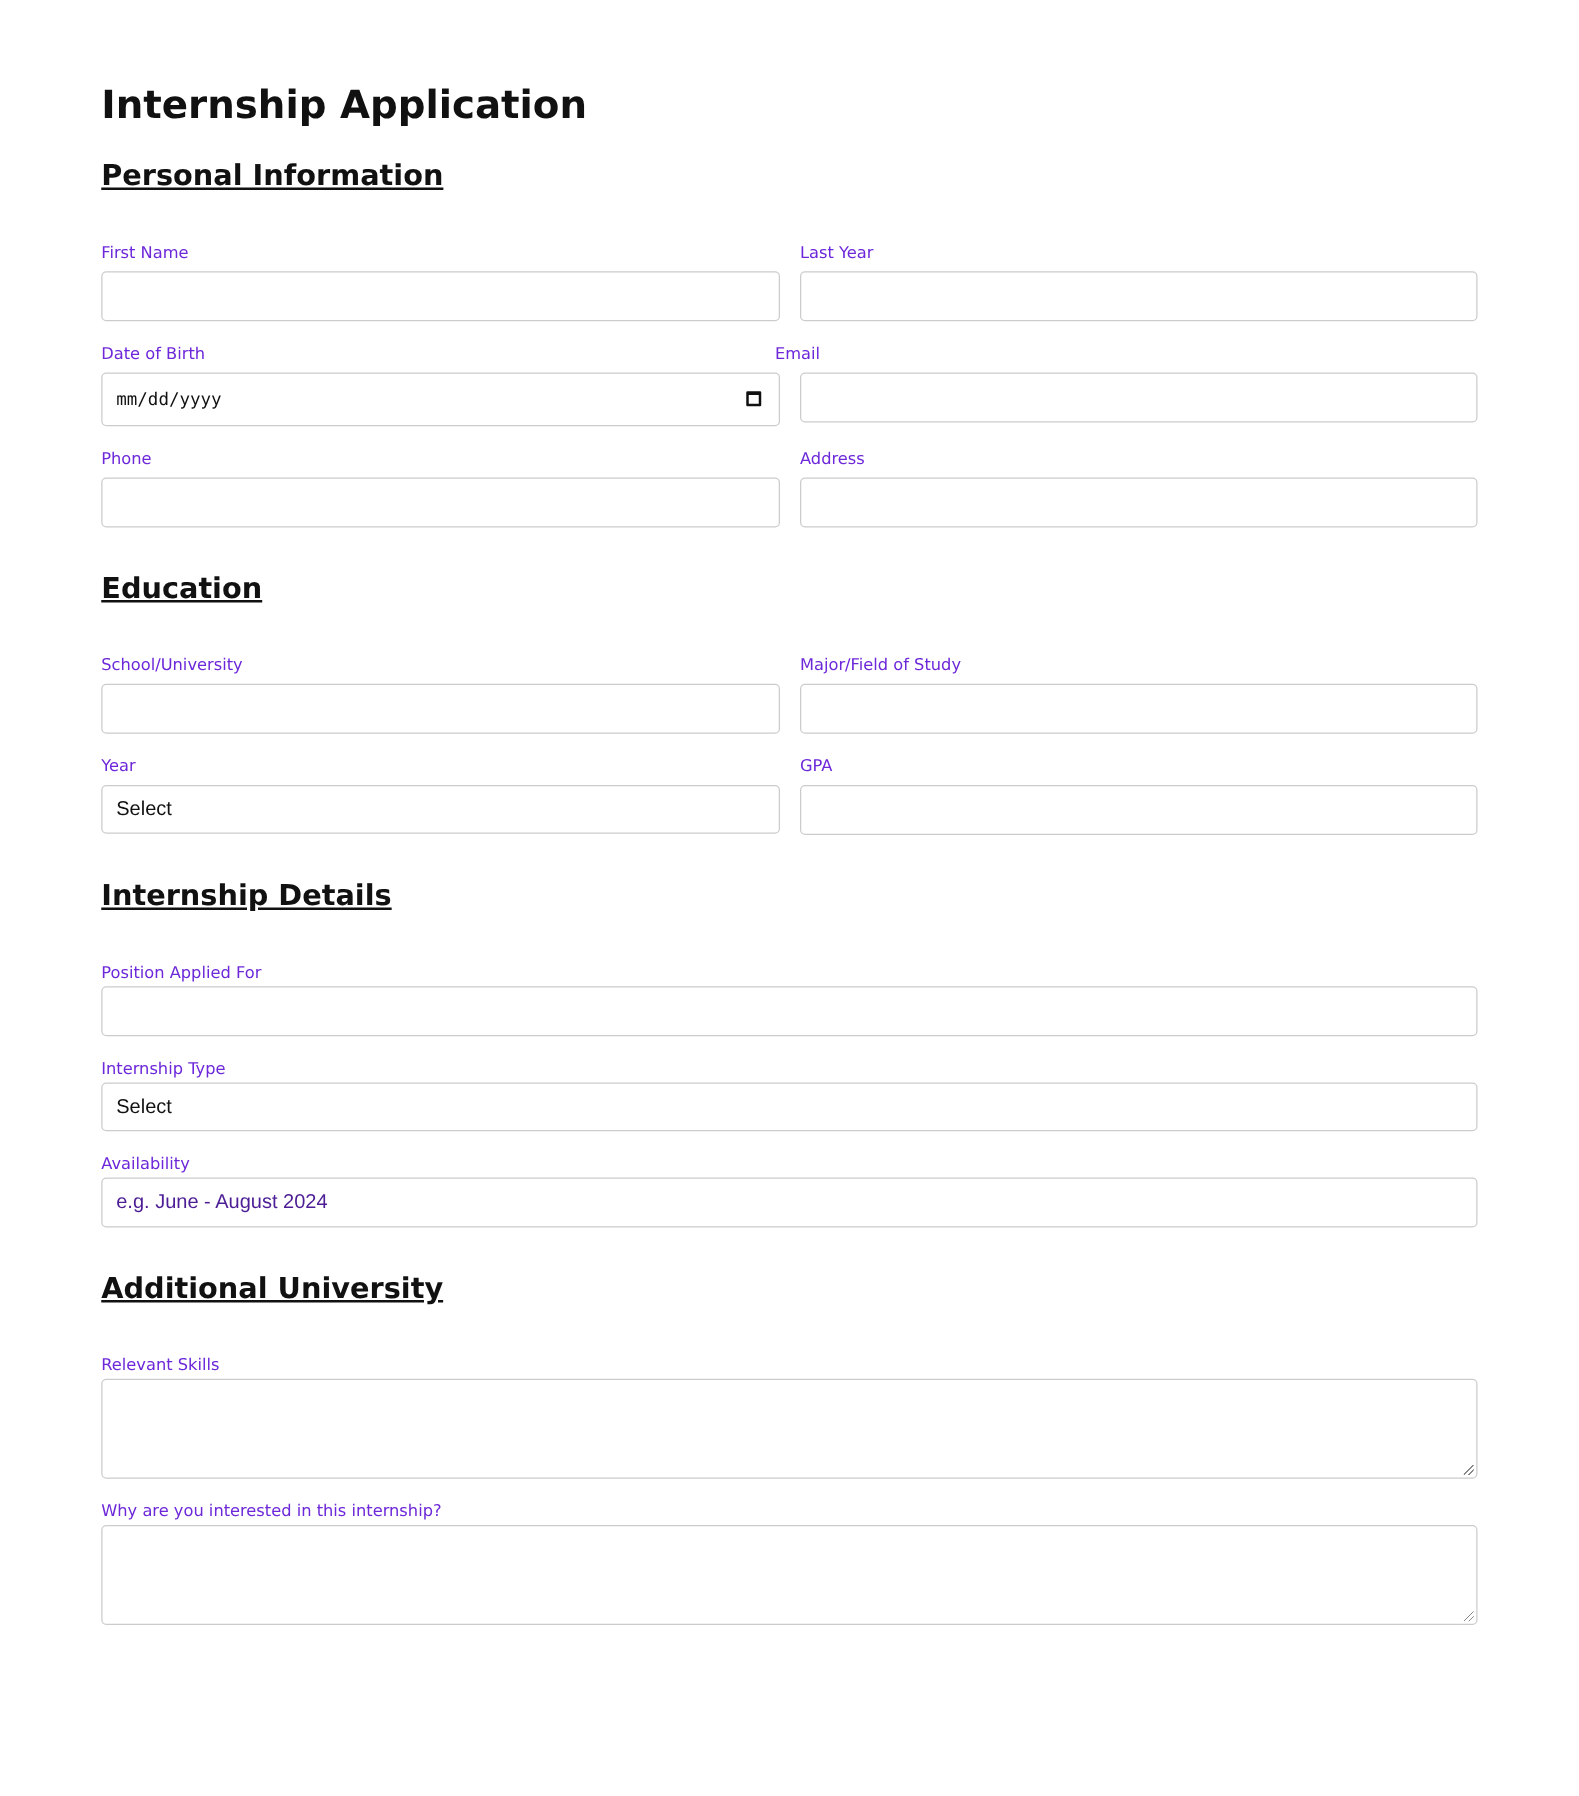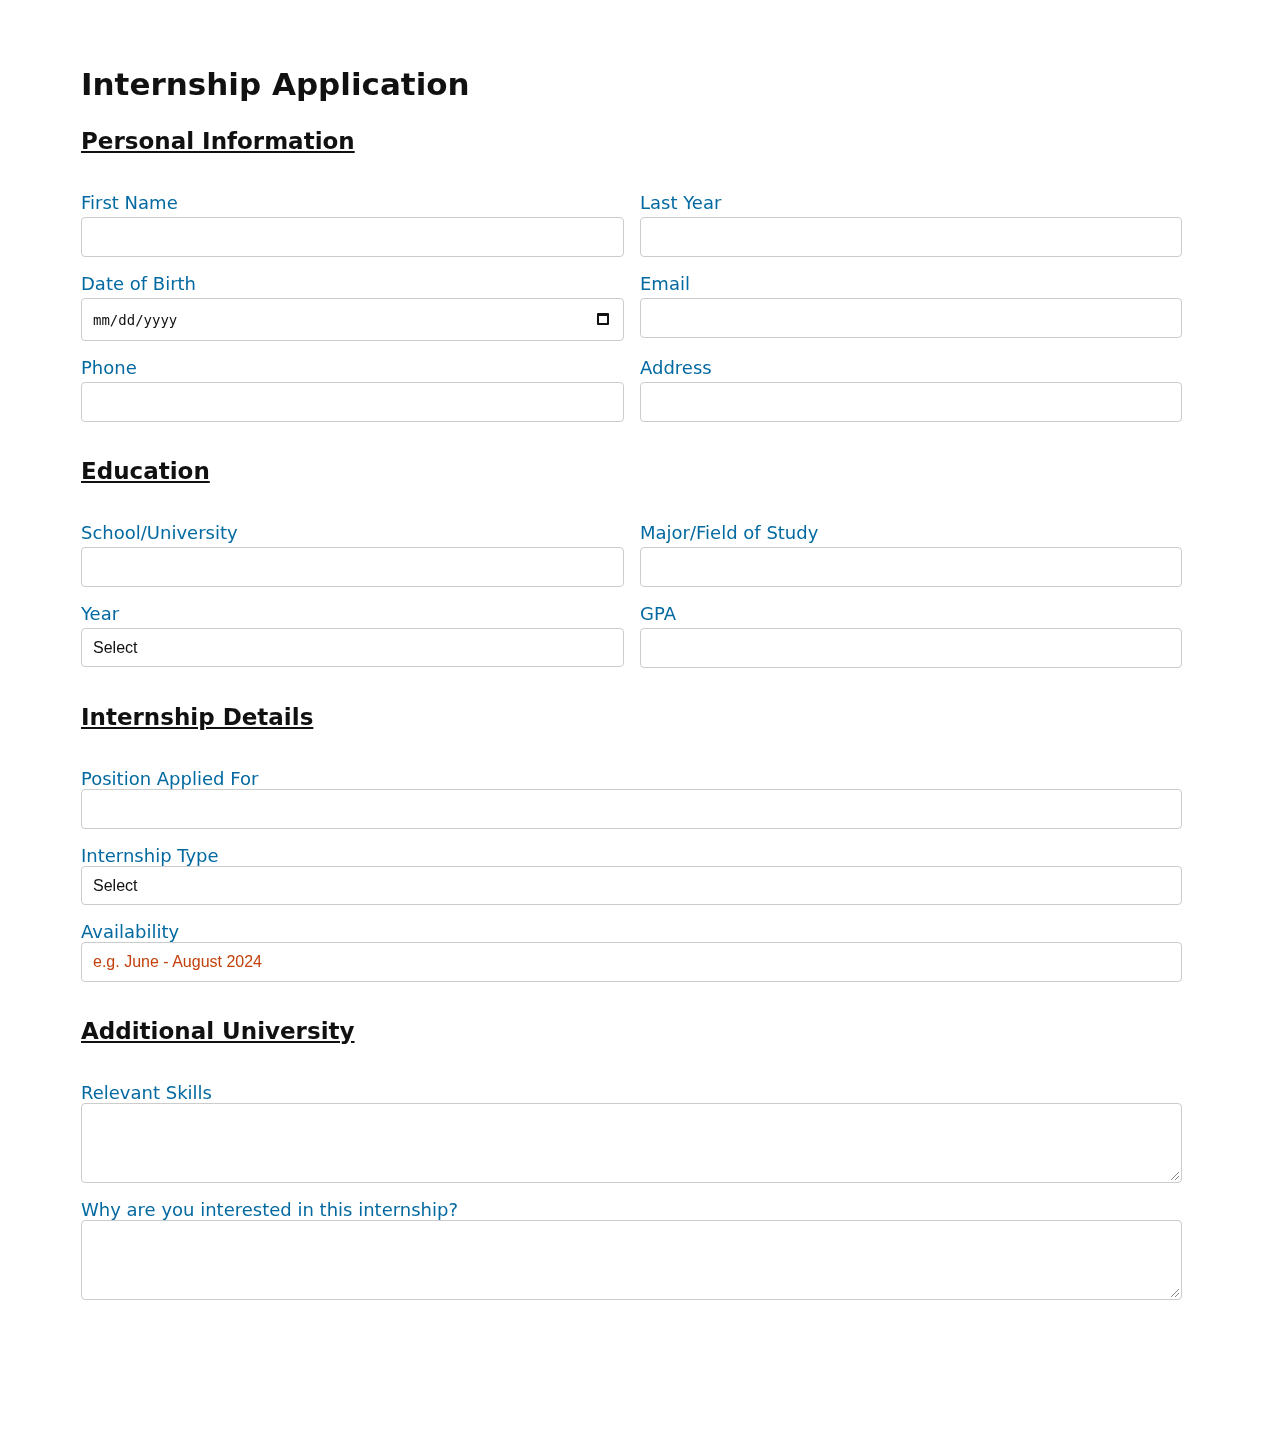--- a/index.html
+++ b/index.html
@@ -1,23 +1,23 @@
 <!DOCTYPE html>
 <html><head>
 <meta charset="utf-8">
 <style>
   html, body { margin:0; padding:0; background:#ffffff; }
   body { width:1263px; height:1437px; font-family:"DejaVu Sans", sans-serif; color:#111; position:relative; }
   .wrap { position:absolute; left:81px; top:0; width:1101px; }
   h1 { position:absolute; left:0; top:64px; margin:0; font-size:31px; font-weight:600; line-height:40px; white-space:nowrap;text-align:right; }
   h2 { position:absolute; left:0; margin:0; font-size:23px; font-weight:600; line-height:30px; white-space:nowrap;text-decoration:underline; }
-  .lbl { position:absolute; font-size:18px; line-height:18px; white-space:nowrap; color:#0369a1; }
+  .lbl { position:absolute; font-size:13px; line-height:18px; white-space:nowrap; color:#6d28d9; }
   .inp { position:absolute; box-sizing:border-box; border:1px solid #cccccc; border-radius:4px; background:#fff; height:40px; }
   .txt { position:absolute; left:11px; top:50%; transform:translateY(-50%); font-family:"Liberation Sans", sans-serif; font-size:16px; color:#111; white-space:nowrap; }
-  .ph { color:#c2410c; }
+  .ph { color:#4c1d95; }
   .mono { font-family:"DejaVu Sans Mono", monospace; font-size:14px;text-align:center; }
   .cal { position:absolute; right:14px; top:14px; width:12px; height:12px; box-sizing:border-box; border:2px solid #111; border-top-width:3px; border-radius:1px; }
   .grip { position:absolute; right:2px; bottom:2px; width:8px; height:8px;
           background:linear-gradient(135deg, transparent 45%, #888 46%, #888 54%, transparent 55%, transparent 70%, #888 71%, #888 79%, transparent 80%); }
 </style>
 </head>
 <body>
 
 <div class="wrap">
   <h1>Internship Application</h1>
@@ -29,21 +29,21 @@
 
   <div class="lbl" style="left:559px;top:194px">Last Year</div>
   <div class="inp" style="left:559px;top:217px;width:542px"></div>
 
   <div class="lbl" style="left:0;top:275px">Date of Birth</div>
   <div class="inp" style="left:0;top:298px;width:543px;height:43px">
     <span class="txt mono">mm/dd/yyyy</span>
     <span class="cal"></span>
   </div>
 
-  <div class="lbl" style="left:559px;top:275px">Email</div>
+  <div class="lbl" style="left:539px;top:275px">Email</div>
   <div class="inp" style="left:559px;top:298px;width:542px"></div>
 
   <div class="lbl" style="left:0;top:359px">Phone</div>
   <div class="inp" style="left:0;top:382px;width:543px"></div>
 
   <div class="lbl" style="left:559px;top:359px">Address</div>
   <div class="inp" style="left:559px;top:382px;width:542px"></div>
 
   <h2 style="top:456px">Education</h2>
 

